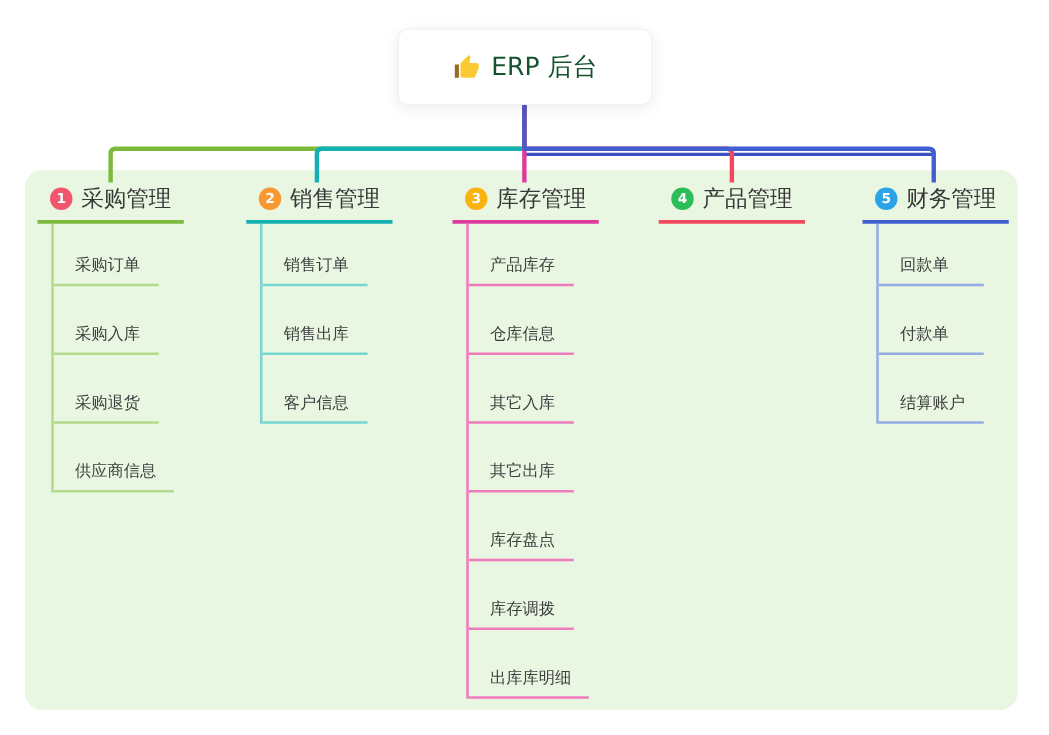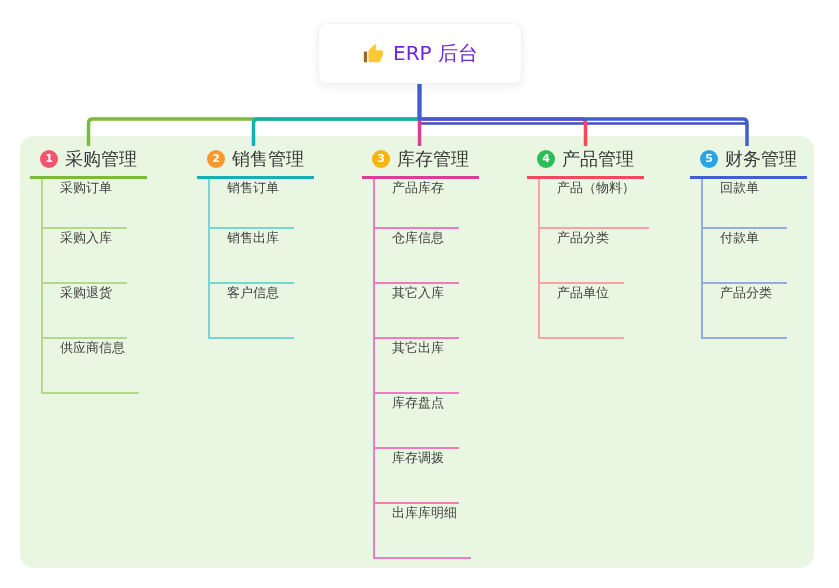--- a/index.html
+++ b/index.html
@@ -8,35 +8,35 @@
 
   .panel{position:absolute;left:20px;top:136px;width:794px;height:432px;
          border-radius:14px;z-index:1;}
 
   #connector-svg{position:absolute;left:0;top:0;z-index:2;pointer-events:none;}
 
   .root-node{position:absolute;left:318px;top:23px;width:202px;height:59px;z-index:3;
     background:#ffffff;border:1px solid #f1f1f1;border-radius:8px;
     box-shadow:0 3px 12px rgba(0,0,0,0.07);
     display:flex;align-items:center;justify-content:center;gap:9px;
-    font-size:20px;font-weight:500;color:#6d28d9;cursor:default;}
+    font-size:20px;font-weight:500;color:#14532d;cursor:default;}
 
   .branch{position:absolute;top:148px;z-index:3;}
   .branch-header{width:117px;height:31px;box-sizing:border-box;
     border-bottom:3px solid var(--main);
     display:flex;align-items:center;gap:7px;padding:0 0 6px 10px;cursor:default;}
   .badge{width:18px;height:18px;border-radius:50%;flex:0 0 18px;
     background:var(--badge);color:#ffffff;font-size:11px;font-weight:bold;
     display:flex;align-items:center;justify-content:center;line-height:18px;}
   .branch-label{font-size:18px;font-weight:500;color:#383838;white-space:nowrap;}
 
   .children{margin-left:11px;border-left:2px solid var(--light);width:fit-content;}
   .child{height:55px;box-sizing:border-box;min-width:84px;width:fit-content;
     border-bottom:2px solid var(--light);
-    display:flex;align-items:flex-start;padding:0 14px 6px 17px;
+    display:flex;align-items:flex-end;padding:0 14px 6px 17px;
     font-size:13px;color:#3f3f3f;white-space:nowrap;cursor:default;}
   .child:first-child{height:50px;}
 </style>
 </head>
 <body>
 
 <div id="stage">
 
   <div class="panel" id="panel" style="background: rgb(233, 246, 225);"></div>
 
@@ -122,43 +122,32 @@
           <div class="child">
             <span>出库库明细</span>
           </div>
         </div>
       </div>
       <div class="branch" style="left: 527px; --main: #F4485E; --light: #F9A29F; --badge: #2BBE58;">
         <div class="branch-header">
           <span class="badge">4</span>
           <span class="branch-label">产品管理</span>
         </div>
-        <div class="children">
-          <div class="child">
-            <span>产品（物料）</span>
-          </div>
-          <div class="child">
-            <span>产品分类</span>
-          </div>
-          <div class="child">
-            <span>产品单位</span>
-          </div>
-        </div>
       </div>
       <div class="branch" style="left: 690px; --main: #415ED1; --light: #94ACE4; --badge: #2BA3E8;">
         <div class="branch-header">
           <span class="badge">5</span>
           <span class="branch-label">财务管理</span>
         </div>
         <div class="children">
           <div class="child">
             <span>回款单</span>
           </div>
           <div class="child">
             <span>付款单</span>
           </div>
           <div class="child">
-            <span>产品分类</span>
+            <span>结算账户</span>
           </div>
         </div>
       </div>
     </div>
 </div>
 
 </body></html>

